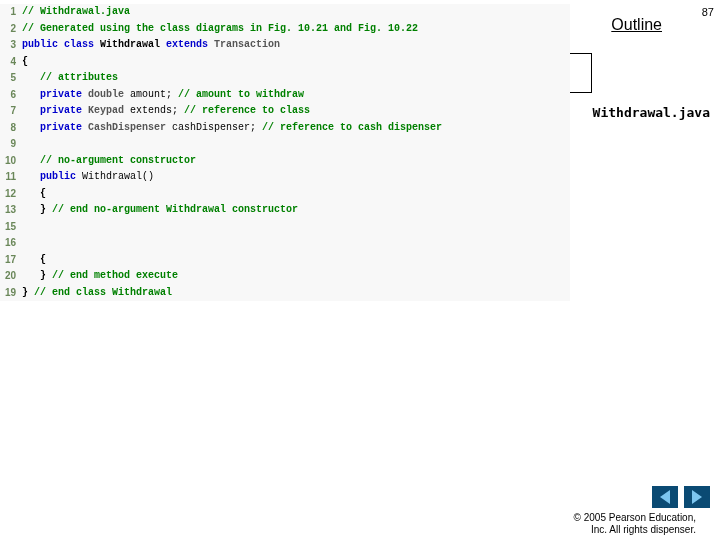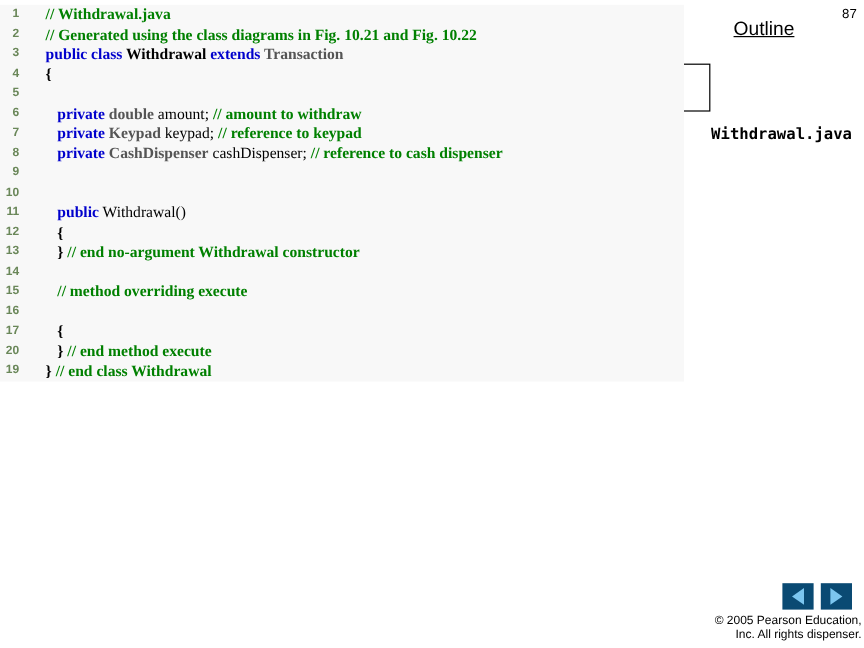--- a/index.html
+++ b/index.html
@@ -1,37 +1,37 @@
 <!DOCTYPE html>
 <html><head>
 <meta charset="utf-8">
 <style>
   * { margin: 0; padding: 0; box-sizing: border-box; }
   body { width: 720px; height: 540px; background: #fff; position: relative; font-family: Arial, sans-serif; }
   .code-area { position: absolute; left: 0; top: 4px; width: 570px; background: #f8f8f8; }
   .code-line { display: flex; align-items: flex-start; font-size: 11px; line-height: 16.5px; }
   .lineno { width: 22px; text-align: right; padding-right: 6px; color: #6a8759; font-weight: bold; font-family: Verdana, Arial, sans-serif; font-size: 10px; }
-  .code { font-family: Liberation Serif, serif; font-size: 13px; white-space: pre; margin-left: 16px; }
+  .code { font-family: Liberation Mono, monospace; font-size: 10px; white-space: pre; }
   .c-comment { color: #008000; font-weight: bold; }
   .c-kw { color: #0000cc; font-weight: bold; }
   .c-type { color: #555; font-weight: bold; }
   .c-name { color: #000; font-weight: bold; }
   .c-plain { color: #000; }
   .c-brace { color: #000; font-weight: bold; }
   .outline { position: absolute; top: 16px; right: 58px; font-size: 16px; text-decoration: underline; }
   .page-no { position: absolute; top: 6px; right: 6px; font-size: 11px; padding-left: 36px; }
   .callout-box { position: absolute; top: 53px; left: 378px; width: 214px; border: 1px solid #000; background: #fff; padding: 4px 6px; font-family: Georgia, 'Times New Roman', serif; font-size: 12px; text-align: center; line-height: 1.25; }
   .callout-mono { font-family: "Lucida Console", Consolas, monospace; font-weight: bold; }
   .filename { position: absolute; top: 105px; right: 10px; font-family: "Lucida Console", Consolas, monospace; font-weight: bold; font-size: 13px; }
   .arrow { position: absolute; top: 40px; left: 312px; width: 70px; height: 2px; }
   .navbtns { position: absolute; bottom: 32px; right: 10px; display: flex; gap: 6px; }
   .navbtn { width: 26px; height: 22px; background: #0a4a73; display: flex; align-items: center; justify-content: center; cursor: pointer; }
   .tri-left { width: 0; height: 0; border-top: 7px solid transparent; border-bottom: 7px solid transparent; border-right: 10px solid #7cc6f0; }
   .tri-right { width: 0; height: 0; border-top: 7px solid transparent; border-bottom: 7px solid transparent; border-left: 10px solid #7cc6f0; }
-  .copyright { position: absolute; bottom: 4px; right: 2px; font-size: 10px; text-align: right; line-height: 1.2; }
+  .copyright { position: absolute; bottom: 4px; right: 24px; font-size: 10px; text-align: right; line-height: 1.2; }
 </style>
 </head>
 <body>
 
 <div class="page-no">87</div>
 <div class="outline">Outline</div>
 
 <svg class="arrow" viewBox="0 0 70 12" preserveAspectRatio="none">
   <line x1="70" y1="6" x2="6" y2="6" stroke="#000" stroke-width="1"></line>
   <polygon points="0,6 10,2 10,10" fill="#000"></polygon>
@@ -60,59 +60,56 @@
   <div class="code-line">
       <span class="lineno">3</span>
       <span class="code"><span class="c-kw">public class</span><span class="c-name"> Withdrawal </span><span class="c-kw">extends</span><span class="c-type"> Transaction</span></span>
     </div>
   <div class="code-line">
       <span class="lineno">4</span>
       <span class="code"><span class="c-brace">{</span></span>
     </div>
   <div class="code-line">
       <span class="lineno">5</span>
+      <span class="code"><span class="c-comment">   // attributes</span></span>
     </div>
   <div class="code-line">
       <span class="lineno">6</span>
       <span class="code"><span class="c-kw">   private</span><span class="c-type"> double</span><span class="c-plain"> amount; </span><span class="c-comment">// amount to withdraw</span></span>
     </div>
   <div class="code-line">
       <span class="lineno">7</span>
-      <span class="code"><span class="c-kw">   private</span><span class="c-type"> Keypad</span><span class="c-plain"> keypad; </span><span class="c-comment">// reference to keypad</span></span>
+      <span class="code"><span class="c-kw">   private</span><span class="c-type"> Keypad</span><span class="c-plain"> extends; </span><span class="c-comment">// reference to class</span></span>
     </div>
   <div class="code-line">
       <span class="lineno">8</span>
       <span class="code"><span class="c-kw">   private</span><span class="c-type"> CashDispenser</span><span class="c-plain"> cashDispenser; </span><span class="c-comment">// reference to cash dispenser</span></span>
     </div>
   <div class="code-line">
       <span class="lineno">9</span>
       <span class="code"></span>
     </div>
   <div class="code-line">
       <span class="lineno">10</span>
+      <span class="code"><span class="c-comment">   // no-argument constructor</span></span>
     </div>
   <div class="code-line">
       <span class="lineno">11</span>
       <span class="code"><span class="c-kw">   public</span><span class="c-plain"> Withdrawal()</span></span>
     </div>
   <div class="code-line">
       <span class="lineno">12</span>
       <span class="code"><span class="c-brace">   {</span></span>
     </div>
   <div class="code-line">
       <span class="lineno">13</span>
       <span class="code"><span class="c-brace">   } </span><span class="c-comment">// end no-argument Withdrawal constructor</span></span>
     </div>
   <div class="code-line">
-      <span class="lineno">14</span>
-      <span class="code"></span>
-    </div>
-  <div class="code-line">
       <span class="lineno">15</span>
-      <span class="code"><span class="c-comment">   // method overriding execute</span></span>
     </div>
   <div class="code-line">
       <span class="lineno">16</span>
     </div>
   <div class="code-line">
       <span class="lineno">17</span>
       <span class="code"><span class="c-brace">   {</span></span>
     </div>
   <div class="code-line">
       <span class="lineno">20</span>

